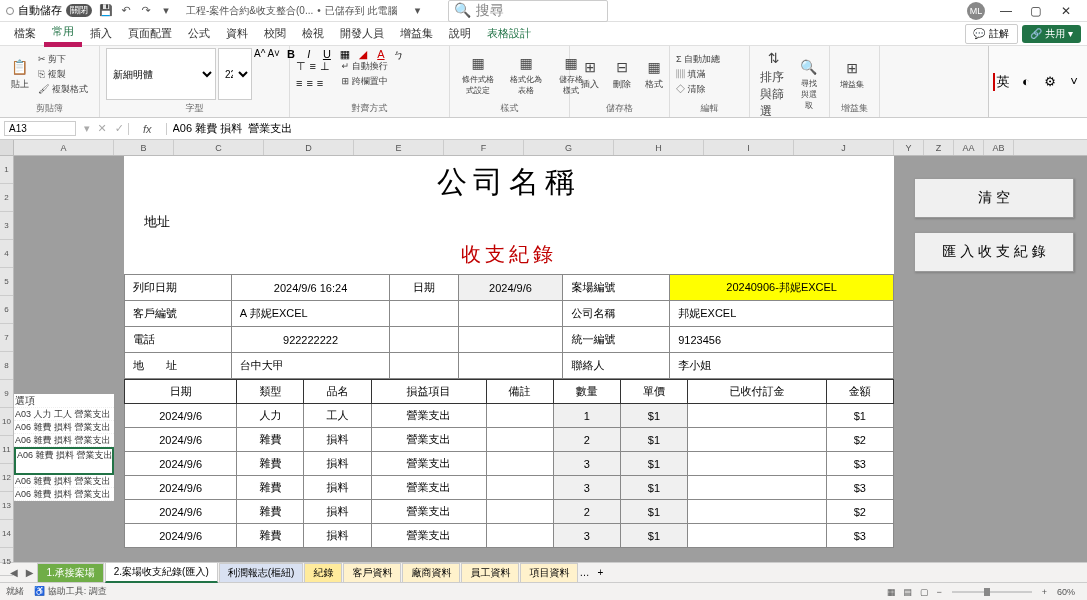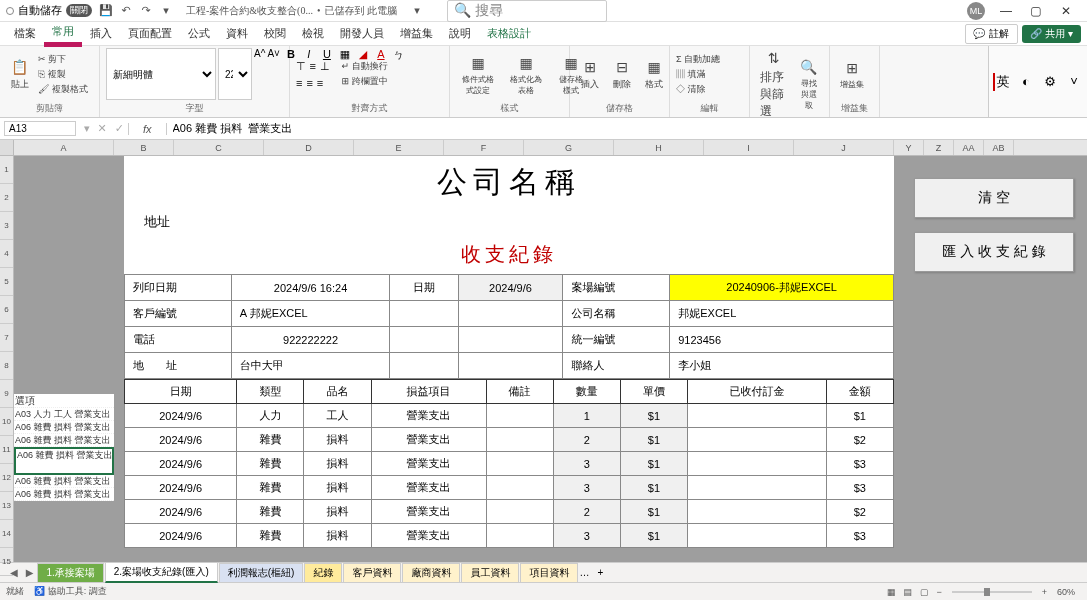--- a/index.html
+++ b/index.html
@@ -1,21 +1,21 @@
 <!DOCTYPE html>
 <html><head>
 <meta charset="utf-8">
 <style>
 * { box-sizing: border-box; margin: 0; padding: 0; font-family: "Microsoft JhengHei", sans-serif; }
 body { background: #f3f2f1; width: 1087px; height: 600px; overflow: hidden; font-size: 11px; }
 
 .titlebar { height: 22px; background: #fff; display: flex; align-items: center; padding: 0 6px; border-bottom: 1px solid #e0e0e0; }
 .titlebar .dot { width: 8px; height: 8px; border-radius: 50%; border: 1px solid #888; margin-right: 4px; display: inline-block; }
 .titlebar .qat-icon { width: 16px; height: 16px; margin: 0 2px; display: inline-flex; align-items: center; justify-content: center; color: #555; font-size: 11px; }
-.titlebar .title-text { flex: 0 0 auto; margin: 0 10px; color: #555; font-size: 10px; font-family: Liberation Serif, serif; }
+.titlebar .title-text { flex: 0 0 auto; margin: 0 10px; color: #555; font-size: 10px; }
 .titlebar .search-box { flex: 0 0 auto; margin-left: 20px; border: 1px solid #ccc; border-radius: 2px; padding: 1px 6px; width: 160px; font-size: 14px; color: #888; }
 .titlebar .spacer { flex: 1; }
 .titlebar .avatar { width: 18px; height: 18px; border-radius: 50%; background: #888; color: #fff; font-size: 9px; display: inline-flex; align-items: center; justify-content: center; margin: 0 6px; }
 .titlebar .winbtn { width: 30px; height: 22px; display: inline-flex; align-items: center; justify-content: center; font-size: 12px; color: #333; }
 
 .menubar { height: 24px; background: #fff; display: flex; align-items: center; padding: 0 6px; border-bottom: 1px solid #e0e0e0; }
 .menubar .tab { padding: 3px 8px; font-size: 11px; color: #333; }
 .menubar .tab.active { border-bottom: 5px solid #be185d; color: #217346; }
 .menubar .tab.green { color: #217346; }
 .menubar .spacer { flex: 1; }

